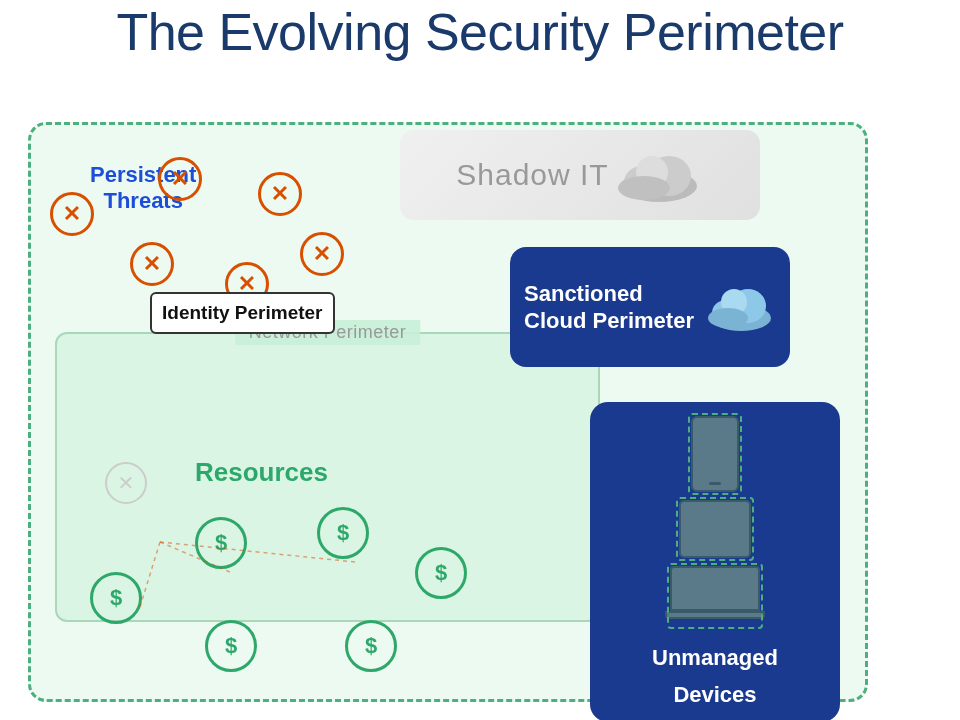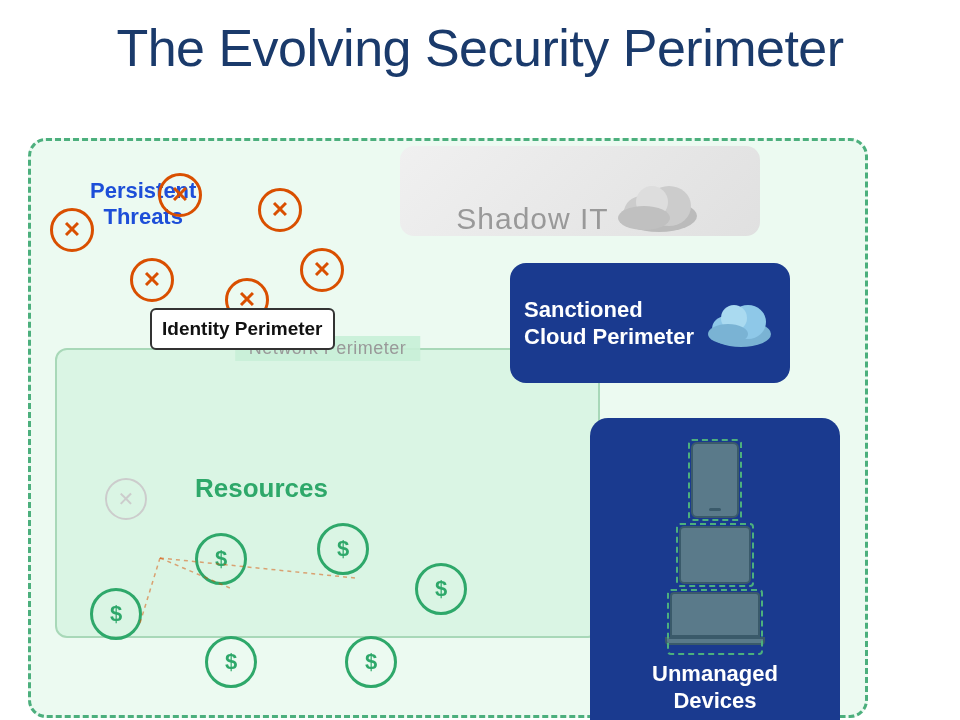--- a/index.html
+++ b/index.html
@@ -11,21 +11,21 @@
       overflow: hidden;
       position: relative;
     }
 
     
     .page-title {
       text-align: center;
       font-size: 52px;
       font-weight: 300;
       color: #1a3a6b;
-      padding: 18px 20px 10px;
+      padding: 2px 20px 10px;
       letter-spacing: -0.5px;
     }
 
     
     .diagram {
       position: relative;
       width: 960px;
       height: 620px;
     }
 
@@ -83,21 +83,21 @@
     
     .shadow-it-box {
       position: absolute;
       left: 400px;
       top: 58px;
       width: 360px;
       height: 90px;
       background: linear-gradient(135deg, #f0f0f0, #e0e0e0);
       border-radius: 14px;
       display: flex;
-      align-items: flex-end;
+      align-items: center;
       justify-content: center;
       gap: 5px;
       z-index: 5;
     }
 
     .shadow-it-label {
       font-size: 30px;
       color: #999;
       font-weight: 300;
       letter-spacing: 1px;
@@ -144,20 +144,21 @@
       z-index: 10;
       padding: 16px;
     }
 
     .unmanaged-label {
       font-size: 22px;
       font-weight: 700;
       color: #fff;
       text-align: center;
       line-height: 1.25;
+      margin-top: 10px;
     }
 
     
     .devices-stack {
       display: flex;
       flex-direction: column;
       align-items: center;
       gap: 4px;
     }
 

